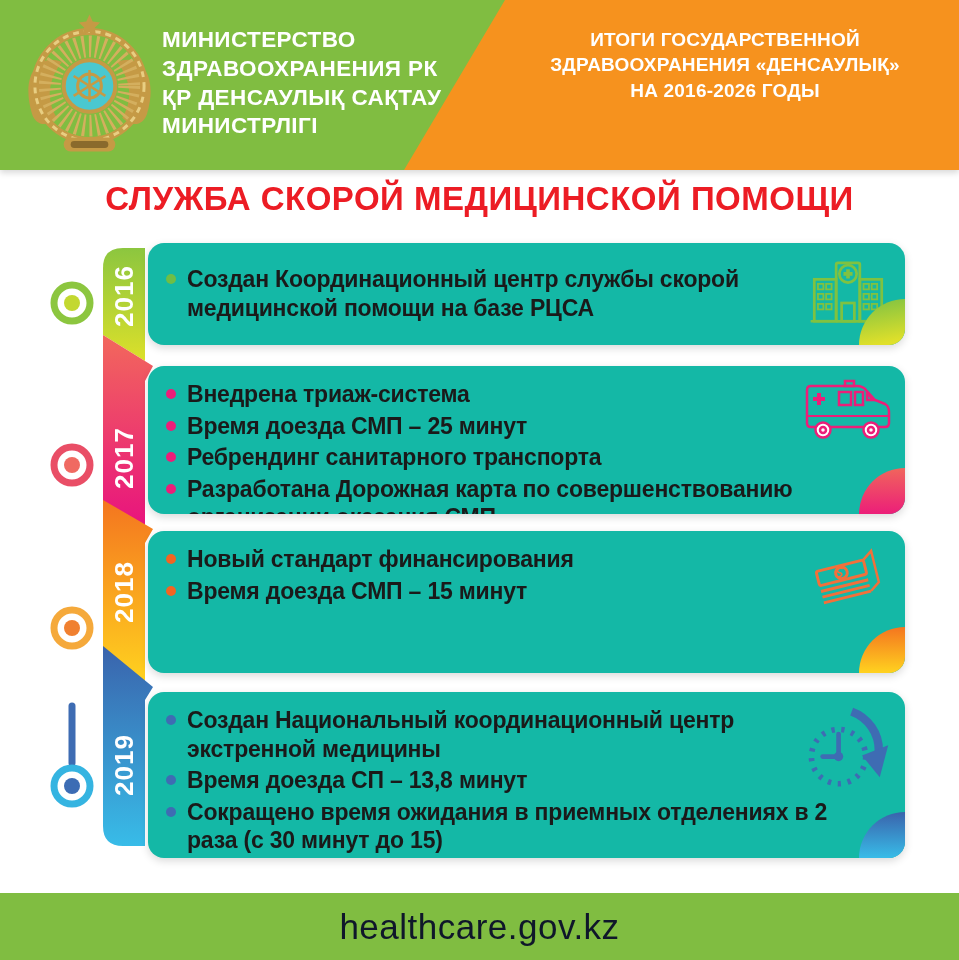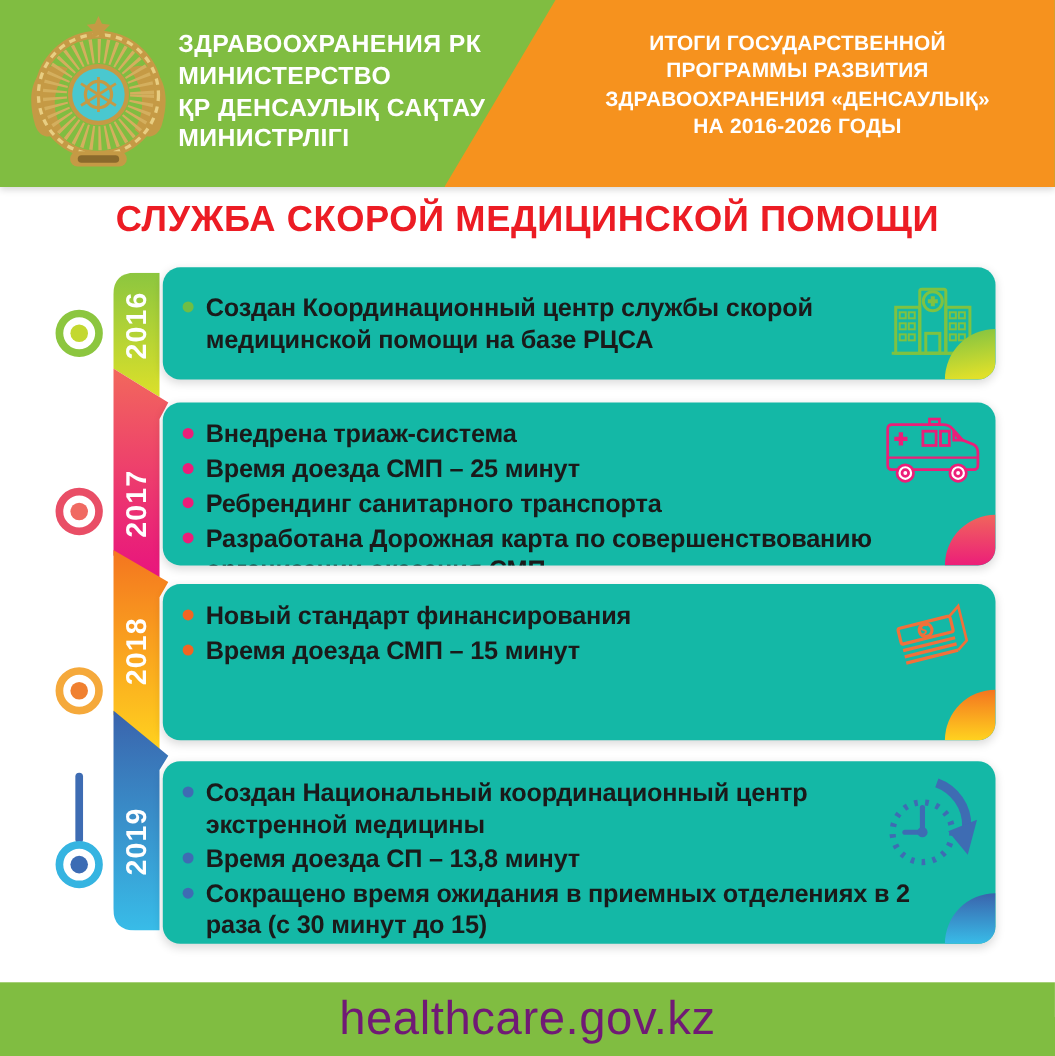--- a/index.html
+++ b/index.html
@@ -59,21 +59,21 @@
   .card4 .corner{background:linear-gradient(180deg,#3A63AC,#38BCE8);}
   .card-icon{position:absolute;}
   .icon1{right:16px;top:14px;}
   .icon2{right:10px;top:12px;}
   .icon3{right:22px;top:10px;}
   .icon4{right:14px;top:10px;}
 
   
   .footer{position:absolute;left:0;top:893px;width:959px;height:67px;background:#80BD41;
           display:flex;align-items:center;justify-content:center;}
-  .footer-url{color:#701a75;font-size:43px;letter-spacing:.5px;}
+  .footer-url{color:#0f172a;font-size:35px;letter-spacing:.5px;}
 </style>
 </head>
 <body>
 
 <div class="page">
 
   <div class="header">
     <div class="header-orange"></div>
 
     <svg class="logo" viewBox="0 0 125 152">
@@ -86,29 +86,28 @@
         <circle r="26" fill="#4AC8CF" stroke="#C59A45" stroke-width="4"></circle>
         <circle r="12" fill="none" stroke="#C59A45" stroke-width="3"></circle>
         <path d="M-16,-10 L16,10 M-16,10 L16,-10 M0,-16 V16" stroke="#C59A45" stroke-width="2.5"></path>
         <path d="M0,-72 l3.2,7 7.5,1 -5.4,5.4 1.2,7.6 -6.5,-3.4 -6.5,3.4 1.2,-7.6 -5.4,-5.4 7.5,-1 Z" fill="#C59A45"></path>
         <rect x="-26" y="52" width="52" height="14" rx="7" fill="#C59A45"></rect>
         <rect x="-19" y="55.5" width="38" height="7" rx="3.5" fill="#8A6A2C"></rect>
       </g>
     </svg>
 
     <div class="ministry">
+      <div>МИНИСТЕРСТВО</div>
       <div>ЗДРАВООХРАНЕНИЯ РК</div>
-      <div>МИНИСТЕРСТВО</div>
       <div>ҚР ДЕНСАУЛЫҚ САҚТАУ</div>
       <div>МИНИСТРЛІГІ</div>
     </div>
 
     <div class="program">
       <div>ИТОГИ ГОСУДАРСТВЕННОЙ</div>
-      <div>ПРОГРАММЫ РАЗВИТИЯ</div>
       <div>ЗДРАВООХРАНЕНИЯ «ДЕНСАУЛЫҚ»</div>
       <div>НА 2016-2026 ГОДЫ</div>
     </div>
   </div>
 
   <div class="page-title">СЛУЖБА СКОРОЙ МЕДИЦИНСКОЙ ПОМОЩИ</div>
 
   <svg class="timeline-svg" width="190" height="723">
     <defs>
       <linearGradient id="lg1" x1="0" y1="0" x2="0" y2="1">

